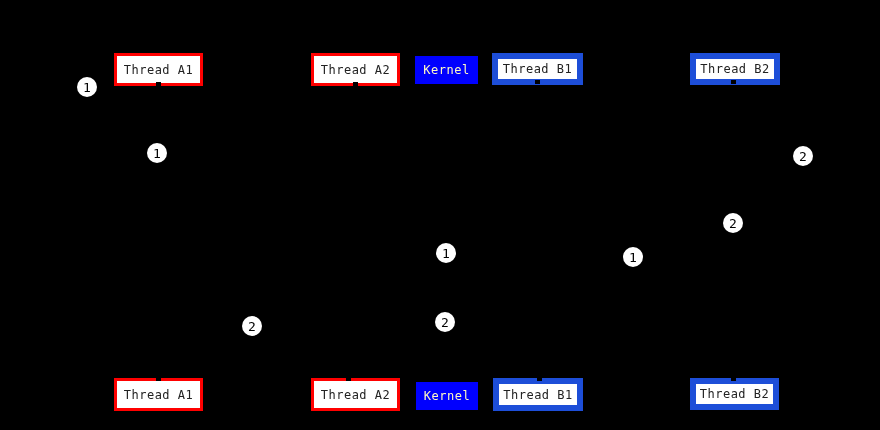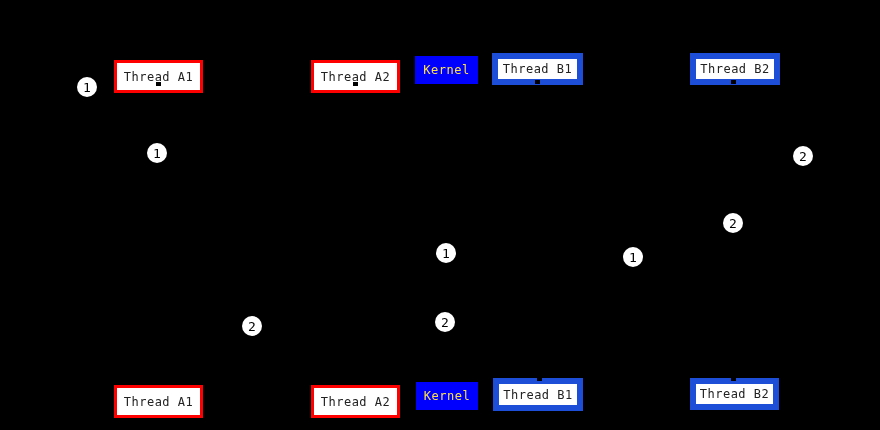--- a/index.html
+++ b/index.html
@@ -21,23 +21,23 @@
     background: #ffffff;
     color: #222222;
     display: flex;
     align-items: center;
     justify-content: center;
     font-size: 12px;
     line-height: 1;
     white-space: nowrap;
     letter-spacing: 0.5px;
   }
-  .node.red    { border: 3px solid #ff0000; margin-top: 7px; }
+  .node.red    { border: 3px solid #ff0000; }
   .node.blue   { border: 6px solid #1d4ed8; }
-  .node.kernel { background: #0000ff; color: #fde047; border: 0; }
+  .node.kernel { background: #0000ff; color: #fef9c3; border: 0; }
   .badge {
     position: absolute;
     width: 20px;
     height: 20px;
     background: #ffffff;
     color: #000000;
     border-radius: 50%;
     display: flex;
     align-items: center;
     justify-content: center;

